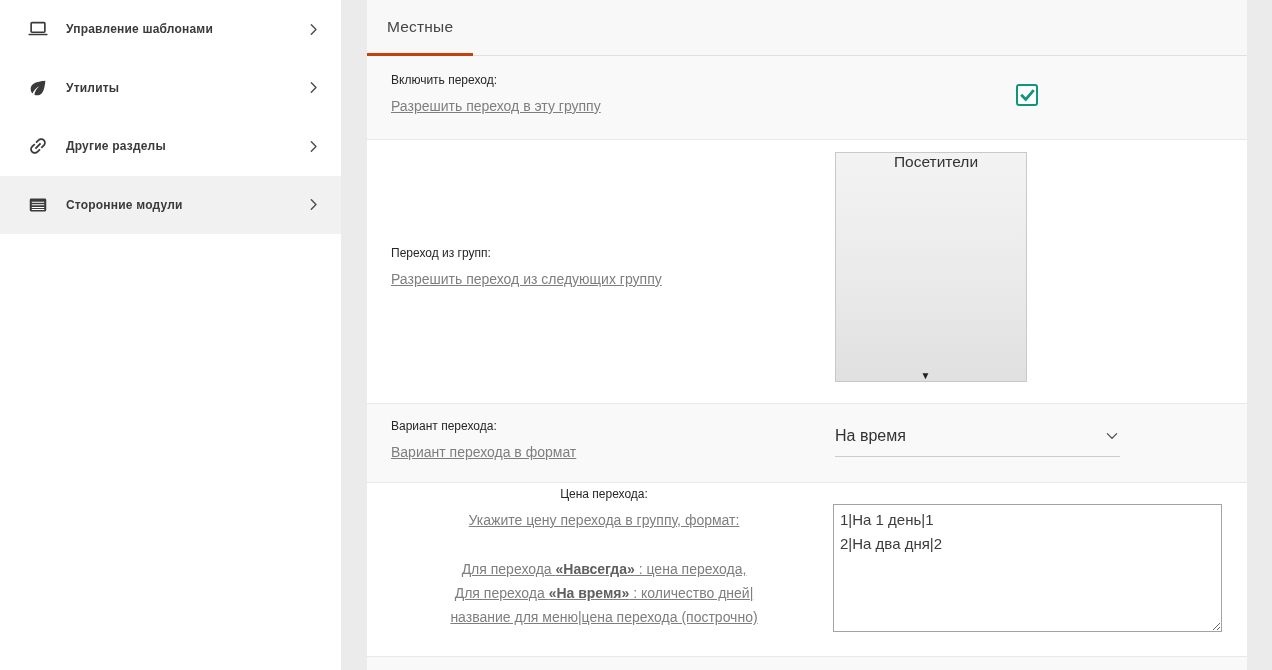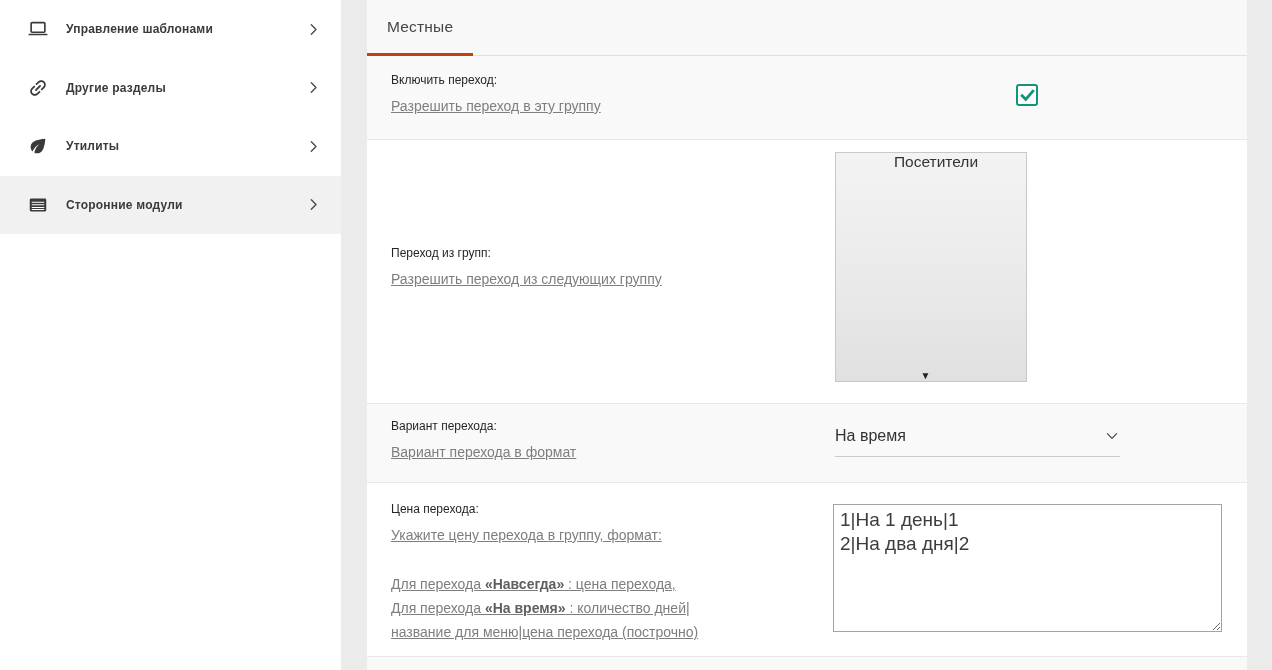--- a/index.html
+++ b/index.html
@@ -53,21 +53,21 @@
   .help-block{margin-top:25px;}
   .help-bold{font-weight:700;color:#606060;}
   
   .row-enable{height:84px;}
   .row-enable .row-label{top:17px;}
   .row-from{height:264px;}
   .row-from .row-label{top:106px;}
   .row-variant{height:79px;}
   .row-variant .row-label{top:15px;}
   .row-price{height:174px;}
-  .row-price .row-label{top:19px;}
+  .row-price .row-label{top:4px;text-align:center;}
   .row-next{flex:1;background:#f9f9f9;border-bottom:none;}
   
   .checkbox{
     position:absolute;left:649px;top:28px;width:22px;height:22px;
     box-sizing:border-box;border:2px solid #10947e;border-radius:3px;
     background:#ffffff;cursor:pointer;display:flex;align-items:center;justify-content:center;
   }
   .checkbox svg{width:17px;height:17px;display:block;color:#10947e;}
   .listbox{
     position:absolute;left:468px;top:12px;width:192px;height:230px;
@@ -85,21 +85,21 @@
     position:absolute;left:468px;top:23px;width:285px;
     box-sizing:border-box;padding-bottom:11px;border-bottom:1px solid #cccccc;
     display:flex;align-items:center;justify-content:space-between;cursor:pointer;
   }
   .select-value{font-size:16px;color:#333333;}
   .select-chevron{width:16px;height:16px;color:#444444;flex:0 0 auto;}
   .price-textarea{
     position:absolute;left:466px;top:21px;width:389px;height:128px;
     box-sizing:border-box;border:1px solid #a3a3a3;background:#ffffff;
     font-family:"Liberation Sans","DejaVu Sans",sans-serif;
-    font-size:19px;line-height:24px;color:#3c3c3c;
+    font-size:15px;line-height:24px;color:#3c3c3c;
     padding:3px 6px;resize:both;outline:none;border-radius:0;
   }
 </style>
 </head>
 <body>
 
 <nav class="sidebar">
 
   <div class="side-item">
     <svg class="side-icon" viewBox="0 0 24 24">
@@ -107,35 +107,35 @@
       <path d="M2.5 18h19" fill="none" stroke="currentColor" stroke-width="1.9" stroke-linecap="round"></path>
     </svg>
     <span class="side-label">Управление шаблонами</span>
     <svg class="side-chevron" viewBox="0 0 24 24">
       <path d="M8.5 4.5l7.5 7.5-7.5 7.5" fill="none" stroke="currentColor" stroke-width="2.2" stroke-linecap="round" stroke-linejoin="round"></path>
     </svg>
   </div>
 
   <div class="side-item">
     <svg class="side-icon" viewBox="0 0 24 24">
+      <path d="M6.05 8.05c-2.73 2.73-2.73 7.17-.02 9.9C7.5 14.55 10.12 11.71 13.39 10.02 10.62 12.36 8.68 15.63 8 19.34c2.6 1.23 5.8.78 7.95-1.37C19.43 14.49 20 4 20 4S9.53 4.57 6.05 8.05z" fill="currentColor"></path>
+    </svg>
+    <span class="side-label">Утилиты</span>
+    <svg class="side-chevron" viewBox="0 0 24 24">
+      <path d="M8.5 4.5l7.5 7.5-7.5 7.5" fill="none" stroke="currentColor" stroke-width="2.2" stroke-linecap="round" stroke-linejoin="round"></path>
+    </svg>
+  </div>
+
+  <div class="side-item">
+    <svg class="side-icon" viewBox="0 0 24 24">
       <g transform="rotate(-45 12 12)">
         <path d="M3.9 12c0-1.71 1.39-3.1 3.1-3.1h4V7H7c-2.76 0-5 2.24-5 5s2.24 5 5 5h4v-1.9H7c-1.71 0-3.1-1.39-3.1-3.1zM8 13h8v-2H8v2zm9-6h-4v1.9h4c1.71 0 3.1 1.39 3.1 3.1s-1.39 3.1-3.1 3.1h-4V17h4c2.76 0 5-2.24 5-5s-2.24-5-5-5z" fill="currentColor"></path>
       </g>
     </svg>
     <span class="side-label">Другие разделы</span>
-    <svg class="side-chevron" viewBox="0 0 24 24">
-      <path d="M8.5 4.5l7.5 7.5-7.5 7.5" fill="none" stroke="currentColor" stroke-width="2.2" stroke-linecap="round" stroke-linejoin="round"></path>
-    </svg>
-  </div>
-
-  <div class="side-item">
-    <svg class="side-icon" viewBox="0 0 24 24">
-      <path d="M6.05 8.05c-2.73 2.73-2.73 7.17-.02 9.9C7.5 14.55 10.12 11.71 13.39 10.02 10.62 12.36 8.68 15.63 8 19.34c2.6 1.23 5.8.78 7.95-1.37C19.43 14.49 20 4 20 4S9.53 4.57 6.05 8.05z" fill="currentColor"></path>
-    </svg>
-    <span class="side-label">Утилиты</span>
     <svg class="side-chevron" viewBox="0 0 24 24">
       <path d="M8.5 4.5l7.5 7.5-7.5 7.5" fill="none" stroke="currentColor" stroke-width="2.2" stroke-linecap="round" stroke-linejoin="round"></path>
     </svg>
   </div>
 
   <div class="side-item active">
     <svg class="side-icon" viewBox="0 0 24 24">
       <rect x="3" y="5" width="18" height="14" rx="1.5" fill="currentColor"></rect>
       <path d="M5.2 9h13.6M5.2 11.8h13.6M5.2 14.6h13.6M5.2 17h13.6" stroke="#ffffff" stroke-width="1.1"></path>
     </svg>

